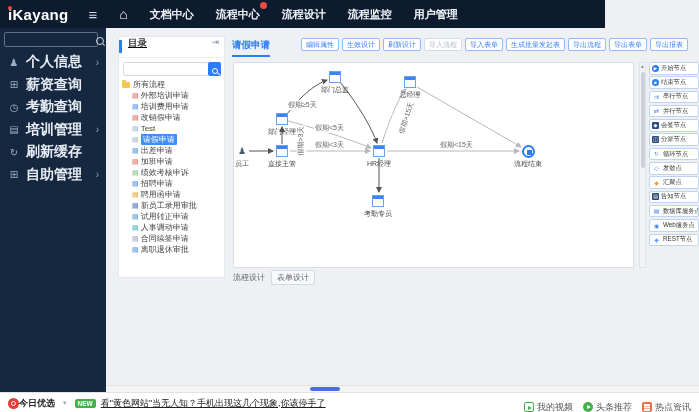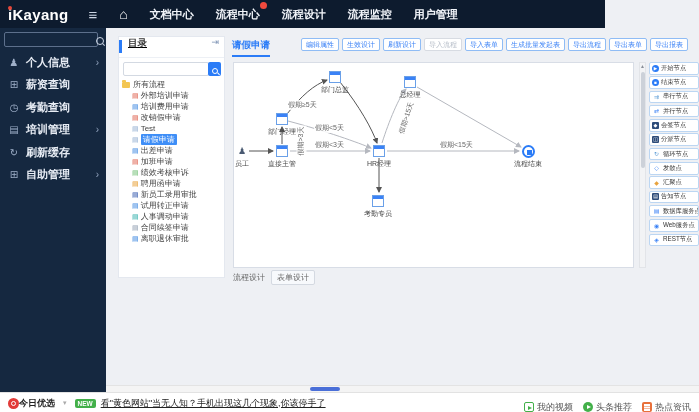--- a/index.html
+++ b/index.html
@@ -15,21 +15,21 @@
   .nav-badge{position:absolute;top:-5px;right:-7px;width:7px;height:7px;border-radius:50%;background:#f04a3e;}
 
   
   .sidebar{position:absolute;left:0;top:28px;width:106px;height:364px;background:#152840;color:#e8edf5;}
   .side-search{position:absolute;left:4px;top:4px;width:86px;height:13px;border:1px solid #5d708c;background:transparent;border-radius:2px;color:#fff;font-size:9px;padding:0 3px;outline:none;}
   .side-lens{position:absolute;left:96px;top:7px;}
   .lens{display:inline-block;width:6px;height:6px;border:1.3px solid #cfd8e6;border-radius:50%;position:relative;}
   .lens::after{content:"";position:absolute;left:5px;top:6px;width:3px;height:1.3px;background:#cfd8e6;transform:rotate(45deg);}
   .side-item{position:absolute;left:0;width:106px;height:20px;display:flex;align-items:center;cursor:pointer;}
   .side-item .ic{width:12px;margin-left:8px;font-size:10px;color:#9fb0c9;text-align:center;}
-  .side-item .lb{margin-left:6px;font-size:11px;font-weight:bold;color:#e8edf5;}
+  .side-item .lb{margin-left:6px;font-size:14px;font-weight:bold;color:#e8edf5;}
   .side-item .ch{position:absolute;right:7px;color:#8fa0ba;font-size:10px;}
 
   
   .tree-card{position:absolute;left:118px;top:36px;width:107px;height:242px;background:#fff;border:1px solid #e4e8ef;box-sizing:border-box;}
   .tree-head{position:relative;height:20px;border-bottom:1px solid #edf0f5;display:flex;align-items:flex-start;text-decoration:underline;}
   .tree-accent{position:absolute;left:0;top:3px;width:3px;height:13px;background:#2b7cf7;}
   .tree-title{margin-left:9px;font-size:9.5px;color:#333;font-weight:bold;}
   .tree-collapse{position:absolute;right:5px;font-size:9px;color:#7f94b5;cursor:pointer;}
   .tree-search{position:absolute;left:4px;top:25px;width:80px;height:12px;border:1px solid #d3d9e2;border-radius:2px;font-size:8px;padding:0 2px;outline:none;}
   .tree-sbtn{position:absolute;left:89px;top:25px;width:13px;height:14px;background:#2b7cf7;border:none;border-radius:2px;cursor:pointer;padding:0;}
@@ -192,20 +192,24 @@
           <span class="ti" style="color: rgb(74, 144, 226);">▤</span>
           <span class="tl">出差申请</span>
         </div>
         <div class="tree-row child">
           <span class="ti" style="color: rgb(224, 108, 90);">▤</span>
           <span class="tl">加班申请</span>
         </div>
         <div class="tree-row child">
           <span class="ti" style="color: rgb(123, 196, 127);">▤</span>
           <span class="tl">绩效考核申诉</span>
+        </div>
+        <div class="tree-row child">
+          <span class="ti" style="color: rgb(74, 144, 226);">▤</span>
+          <span class="tl">招聘申请</span>
         </div>
         <div class="tree-row child">
           <span class="ti" style="color: rgb(232, 163, 61);">▤</span>
           <span class="tl">聘用函申请</span>
         </div>
         <div class="tree-row child">
           <span class="ti" style="color: rgb(59, 95, 176);">▤</span>
           <span class="tl">新员工录用审批</span>
         </div>
         <div class="tree-row child">

